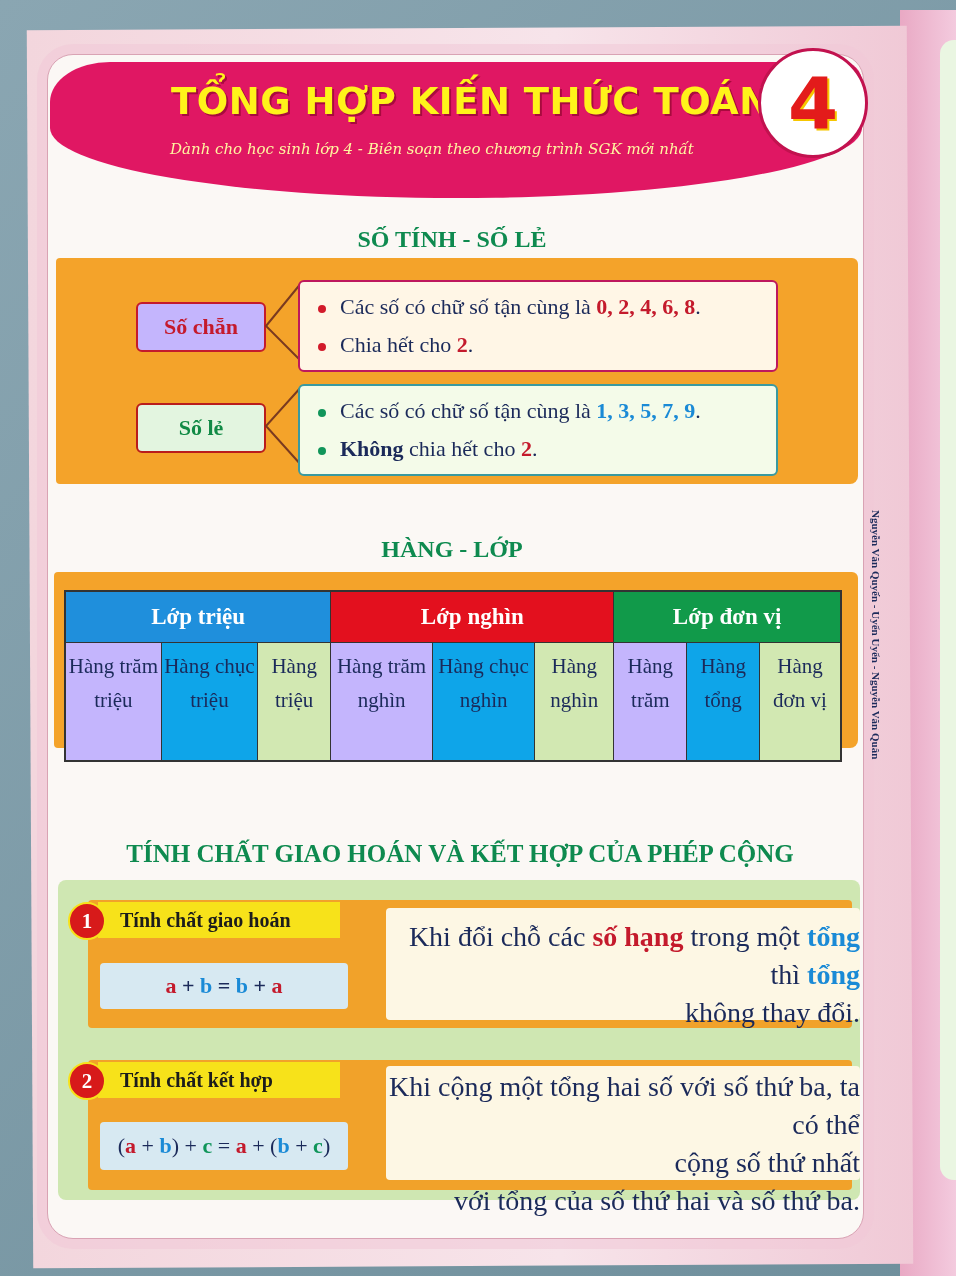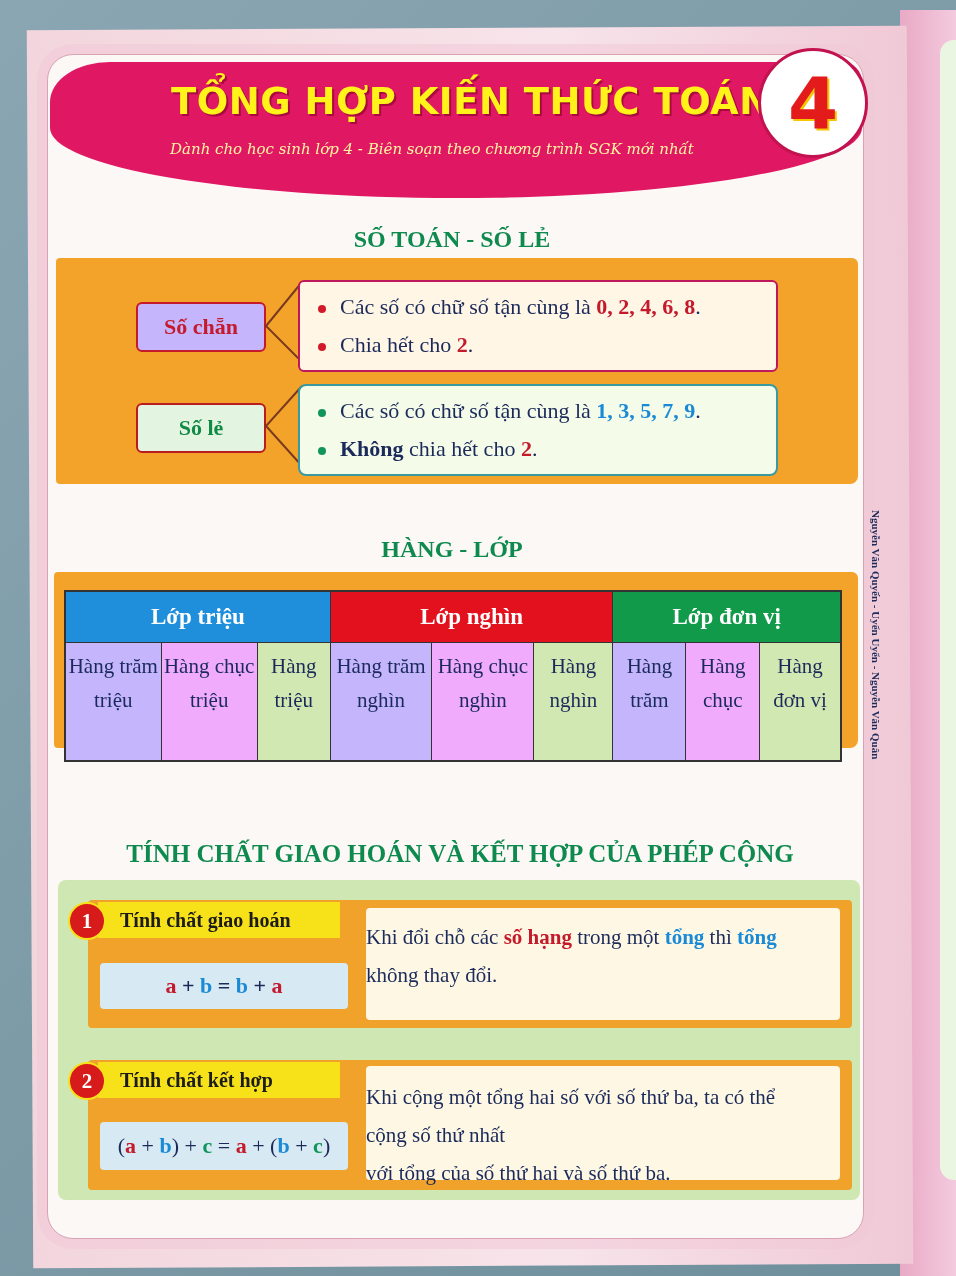--- a/index.html
+++ b/index.html
@@ -22,64 +22,64 @@
   .info{position:absolute;border-radius:6px;padding:6px 18px;font-size:22px;color:#1b2a5a;line-height:38px;}
   .info.r{background:#fff6e6;border:2px solid #be185d;}
   .info.g{background:#f4fbe9;border:2px solid #3a9aa0;}
   .dot{display:inline-block;width:8px;height:8px;border-radius:50%;margin-right:14px;vertical-align:middle;}
   .red-t{color:#c41a2c;font-weight:bold;}
   .blue-t{color:#1a8ad6;font-weight:bold;}
   .grn-t{color:#10955a;font-weight:bold;}
   .table{position:absolute;left:64px;top:590px;width:778px;border:2px solid #333;border-collapse:collapse;}
   .table td{border:1.5px solid #333;text-align:center;color:#1b2a5a;font-size:21px;line-height:34px;vertical-align:top;padding:6px 2px;}
   .table .hd{color:#fff;font-weight:bold;font-size:23px;padding:8px 8px;vertical-align:middle;}
-  .lightblue{background:#c4b5fd;margin-top:8px;} .pink{background:#f0abfc;} .lgreen{background:#d2e8b2;}
+  .lightblue{background:#c4b5fd;margin-top:8px;} .pink{background:#0ea5e9;} .lgreen{background:#d2e8b2;}
   .greenbox{position:absolute;left:58px;top:880px;width:802px;height:320px;background:#cfe7b2;border-radius:8px;}
   .prop{position:absolute;background:#f1a22a;border-radius:4px;}
   .yel{position:absolute;background:#f7e21a;font-weight:bold;font-size:20px;color:#1c1c1c;display:flex;align-items:center;padding-left:22px;}
   .num{position:absolute;width:34px;height:34px;border-radius:50%;background:#d71a1a;color:#fff;font-weight:bold;font-size:21px;display:flex;align-items:center;justify-content:center;border:2px solid #f7e21a;}
   .formula{position:absolute;background:#d7e9f2;border-radius:4px;display:flex;align-items:center;justify-content:center;font-size:22px;color:#1b2a5a;font-weight:bold;}
-  .desc{position:absolute;background:#fdf7e4;border-radius:4px;text-align:left;font-size:21px;color:#1b2a5a;line-height:38px;}
+  .desc{position:absolute;background:#fdf7e4;border-radius:4px;text-align:right;font-size:28px;color:#1b2a5a;line-height:38px;margin-left:20px;}
   .side{position:absolute;left:870px;top:510px;writing-mode:vertical-rl;font-size:11px;color:#1b2a5a;font-weight:bold;}
 </style>
 </head>
 <body>
 
 <div class="desk"></div>
 <div class="flap"></div>
 <div class="flap2"></div>
 <div class="sheet" style="left:30px;top:28px;width:880px;height:1238px;"></div>
 <div class="page"></div>
 
 <div class="banner"></div>
 <div class="title">TỔNG HỢP KIẾN THỨC TOÁN</div>
 <div class="subtitle">Dành cho học sinh lớp 4 - Biên soạn theo chương trình SGK mới nhất</div>
 <div class="grade">
     <span>4</span>
   </div>
 
 <div class="side">Nguyễn Văn Quyến - Uyển Uyển - Nguyễn Văn Quân</div>
 
-<div class="sec-h" style="left:52px;width:800px;top:226px;font-size:24px;">SỐ TOÁN - SỐ LẺ</div>
+<div class="sec-h" style="left:52px;width:800px;top:226px;font-size:24px;">SỐ TÍNH - SỐ LẺ</div>
 <div class="orange" style="left:56px;top:258px;width:802px;height:226px;"></div>
 
 <div class="pill red" style="left:136px;top:302px;">Số chẵn</div>
 <svg style="position:absolute;left:264px;top:280px;" width="40" height="84">
     <polyline points="38,2 2,46 38,82" fill="none" stroke="#7a3a20" stroke-width="2"></polyline>
   </svg>
 <div class="info r" style="left:298px;top:280px;width:440px;height:76px;">
   <div><span class="dot" style="background:#d21a2a"></span><span>Các số có chữ số tận cùng là </span><span class="red-t">0, 2, 4, 6, 8</span><span>.</span></div>
   <div><span class="dot" style="background:#d21a2a"></span><span>Chia hết cho </span><span class="red-t">2</span><span>.</span></div>
 </div>
 
 <div class="pill green" style="left:136px;top:403px;">Số lẻ</div>
 <svg style="position:absolute;left:264px;top:384px;" width="40" height="84">
     <polyline points="38,2 2,42 38,82" fill="none" stroke="#7a3a20" stroke-width="2"></polyline>
   </svg>
-<div class="info g" style="left:298px;top:384px;width:440px;height:76px;border-radius:8px;">
+<div class="info g" style="left:298px;top:384px;width:440px;height:76px;">
   <div><span class="dot" style="background:#10955a"></span><span>Các số có chữ số tận cùng là </span><span class="blue-t">1, 3, 5, 7, 9</span><span>.</span></div>
   <div><span class="dot" style="background:#10955a"></span><b>Không</b><span> chia hết cho </span><span class="red-t">2</span><span>.</span></div>
 </div>
 
 <div class="sec-h" style="left:52px;width:800px;top:536px;font-size:24px;">HÀNG - LỚP</div>
 <div class="orange" style="left:54px;top:572px;width:804px;height:176px;"></div>
 <table class="table">
   <tbody>
       <tr>
     <td class="hd" colspan="3" style="background:#1f8fdc">Lớp triệu</td>
@@ -87,21 +87,21 @@
     <td class="hd" colspan="3" style="background:#119a4a">Lớp đơn vị</td>
   </tr>
   <tr style="height:118px;">
     <td class="lightblue">Hàng trăm triệu</td>
     <td class="pink">Hàng chục triệu</td>
     <td class="lgreen">Hàng triệu</td>
     <td class="lightblue">Hàng trăm nghìn</td>
     <td class="pink">Hàng chục nghìn</td>
     <td class="lgreen">Hàng nghìn</td>
     <td class="lightblue">Hàng trăm</td>
-    <td class="pink">Hàng chục</td>
+    <td class="pink">Hàng tổng</td>
     <td class="lgreen">Hàng đơn vị</td>
   </tr>
 </tbody>
   </table>
 
 <div class="sec-h" style="left:60px;width:800px;top:840px;font-size:25px;">TÍNH CHẤT GIAO HOÁN VÀ KẾT HỢP CỦA PHÉP CỘNG</div>
 <div class="greenbox"></div>
 
 <div class="prop" style="left:88px;top:900px;width:764px;height:128px;"></div>
 <div class="yel" style="left:98px;top:902px;width:220px;height:36px;">Tính chất giao hoán</div>
@@ -113,17 +113,17 @@
   <div><span>Khi đổi chỗ các </span><span class="red-t">số hạng</span><span> trong một </span><span class="blue-t">tổng</span><span> thì </span><span class="blue-t">tổng</span></div>
   <div>không thay đổi.</div>
 </div>
 
 <div class="prop" style="left:88px;top:1060px;width:764px;height:130px;"></div>
 <div class="yel" style="left:98px;top:1062px;width:220px;height:36px;font-family:Liberation Serif, serif;">Tính chất kết hợp</div>
 <div class="num" style="left:68px;top:1062px;">2</div>
 <div class="formula" style="left:100px;top:1122px;width:248px;height:48px;font-weight:normal;">
   (<span class="red-t">a</span>&nbsp;+&nbsp;<span class="blue-t">b</span>)&nbsp;+&nbsp;<span class="grn-t">c</span>&nbsp;=&nbsp;<span class="red-t">a</span>&nbsp;+&nbsp;(<span class="blue-t">b</span>&nbsp;+&nbsp;<span class="grn-t">c</span>)
 </div>
-<div class="desc" style="left:366px;top:1066px;width:474px;height:114px;padding-top:12px;box-sizing:border-box;">
+<div class="desc" style="left:366px;top:1066px;width:474px;height:114px;padding-top:2px;box-sizing:border-box;">
   <div>Khi cộng một tổng hai số với số thứ ba, ta có thể</div>
   <div>cộng số thứ nhất</div>
   <div>với tổng của số thứ hai và số thứ ba.</div>
 </div>
 
 </body></html>

